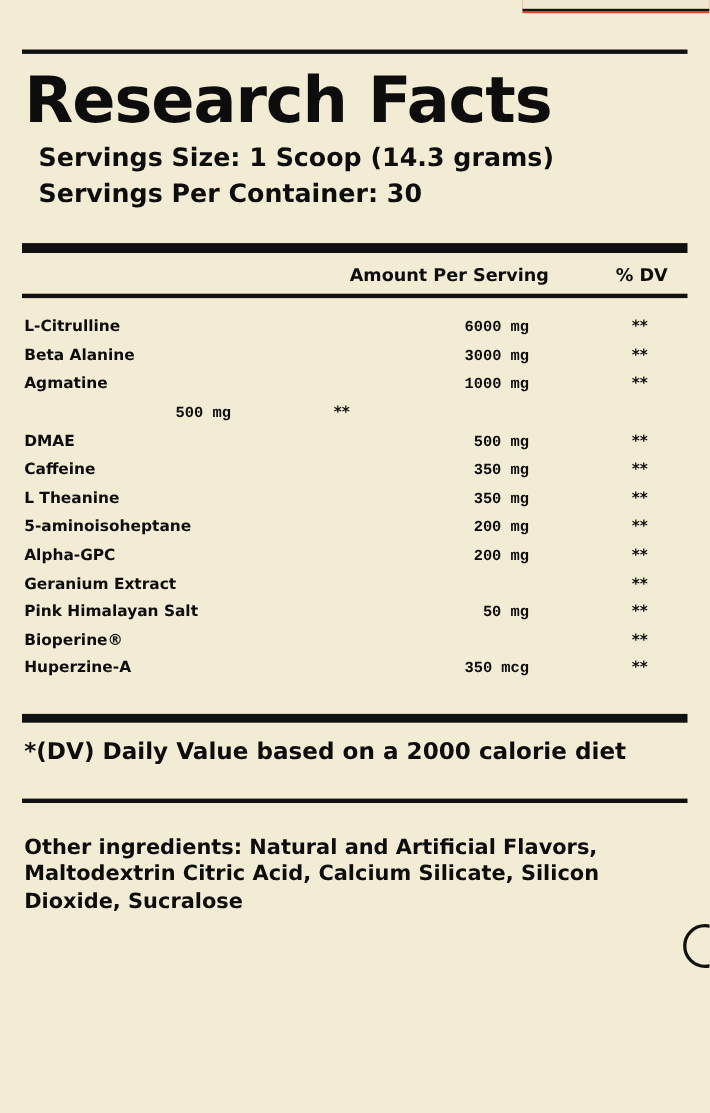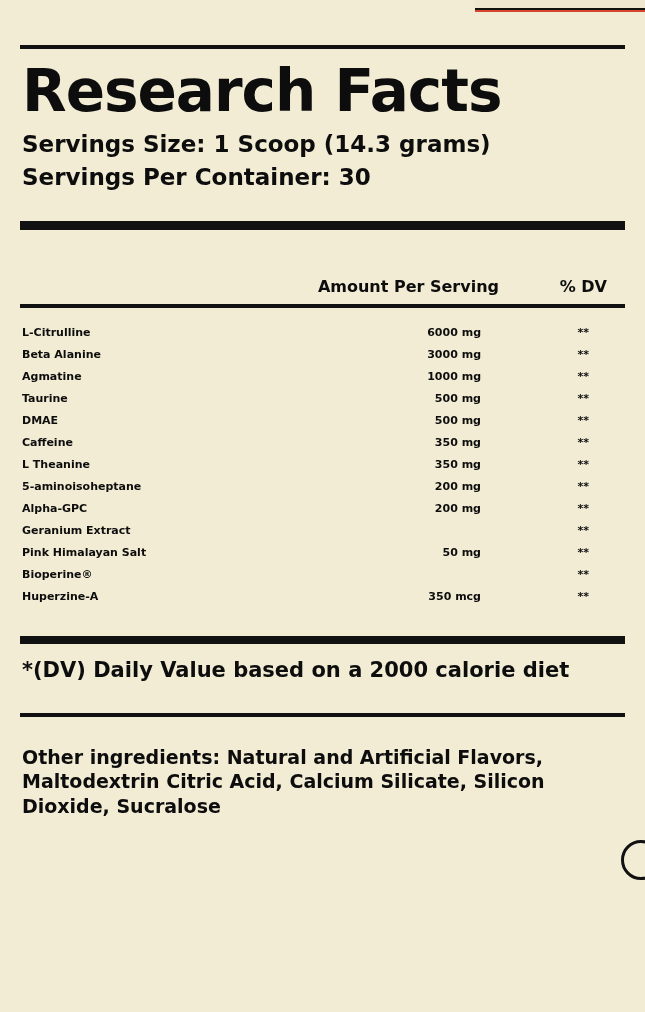--- a/index.html
+++ b/index.html
@@ -60,61 +60,61 @@
     font-size: 58px;
     font-weight: 700;
     letter-spacing: -1px;
     line-height: 1.05;
     margin: 12px 0 6px 2px;
   }
   .serving-line {
     font-size: 23px;
     font-weight: 700;
     line-height: 1.42;
-    margin-left: 2px;
+    margin-left: 15px;
   }
   .header-row {
     display: flex;
     align-items: flex-end;
     font-size: 16px;
     font-weight: 700;
     padding: 10px 0 8px 0;
   }
   .header-row .hr-spacer {
     flex: 1 1 auto;
   }
   .header-row .hr-amount {
     width: 190px;
     text-align: right;
-    margin-top: 37px;
   }
   .header-row .hr-dv {
     width: 108px;
     text-align: right;
     padding-right: 18px;
   }
   .nutrient-table {
     padding: 14px 0 8px 0;
   }
   .nutrient-row {
     display: flex;
     align-items: baseline;
-    font-size: 11px;
+    font-size: 14px;
     font-weight: 600;
     line-height: 1.0;
     padding: 5px 0 6px 0;
   }
   .nutrient-row .n-name {
     flex: 1 1 auto;
     padding-left: 2px;
   }
   .nutrient-row .n-amount {
     width: 190px;
     text-align: right;
     font-weight: 700;
+    font-family: Liberation Mono, monospace;
   }
   .nutrient-row .n-dv {
     width: 108px;
     text-align: right;
     padding-right: 36px;
     font-weight: 700;
   }
   .footnotes {
     font-size: 21px;
     font-weight: 700;
@@ -181,21 +181,20 @@
       <div class="n-name">Beta Alanine</div>
       <div class="n-amount">3000 mg</div>
       <div class="n-dv">**</div>
     </div>
     <div class="nutrient-row">
       <div class="n-name">Agmatine</div>
       <div class="n-amount">1000 mg</div>
       <div class="n-dv">**</div>
     </div>
     <div class="nutrient-row">
-      <div class="n-name">Taurine</div>
       <div class="n-amount">500 mg</div>
       <div class="n-dv">**</div>
     </div>
     <div class="nutrient-row">
       <div class="n-name">DMAE</div>
       <div class="n-amount">500 mg</div>
       <div class="n-dv">**</div>
     </div>
     <div class="nutrient-row">
       <div class="n-name">Caffeine</div>

